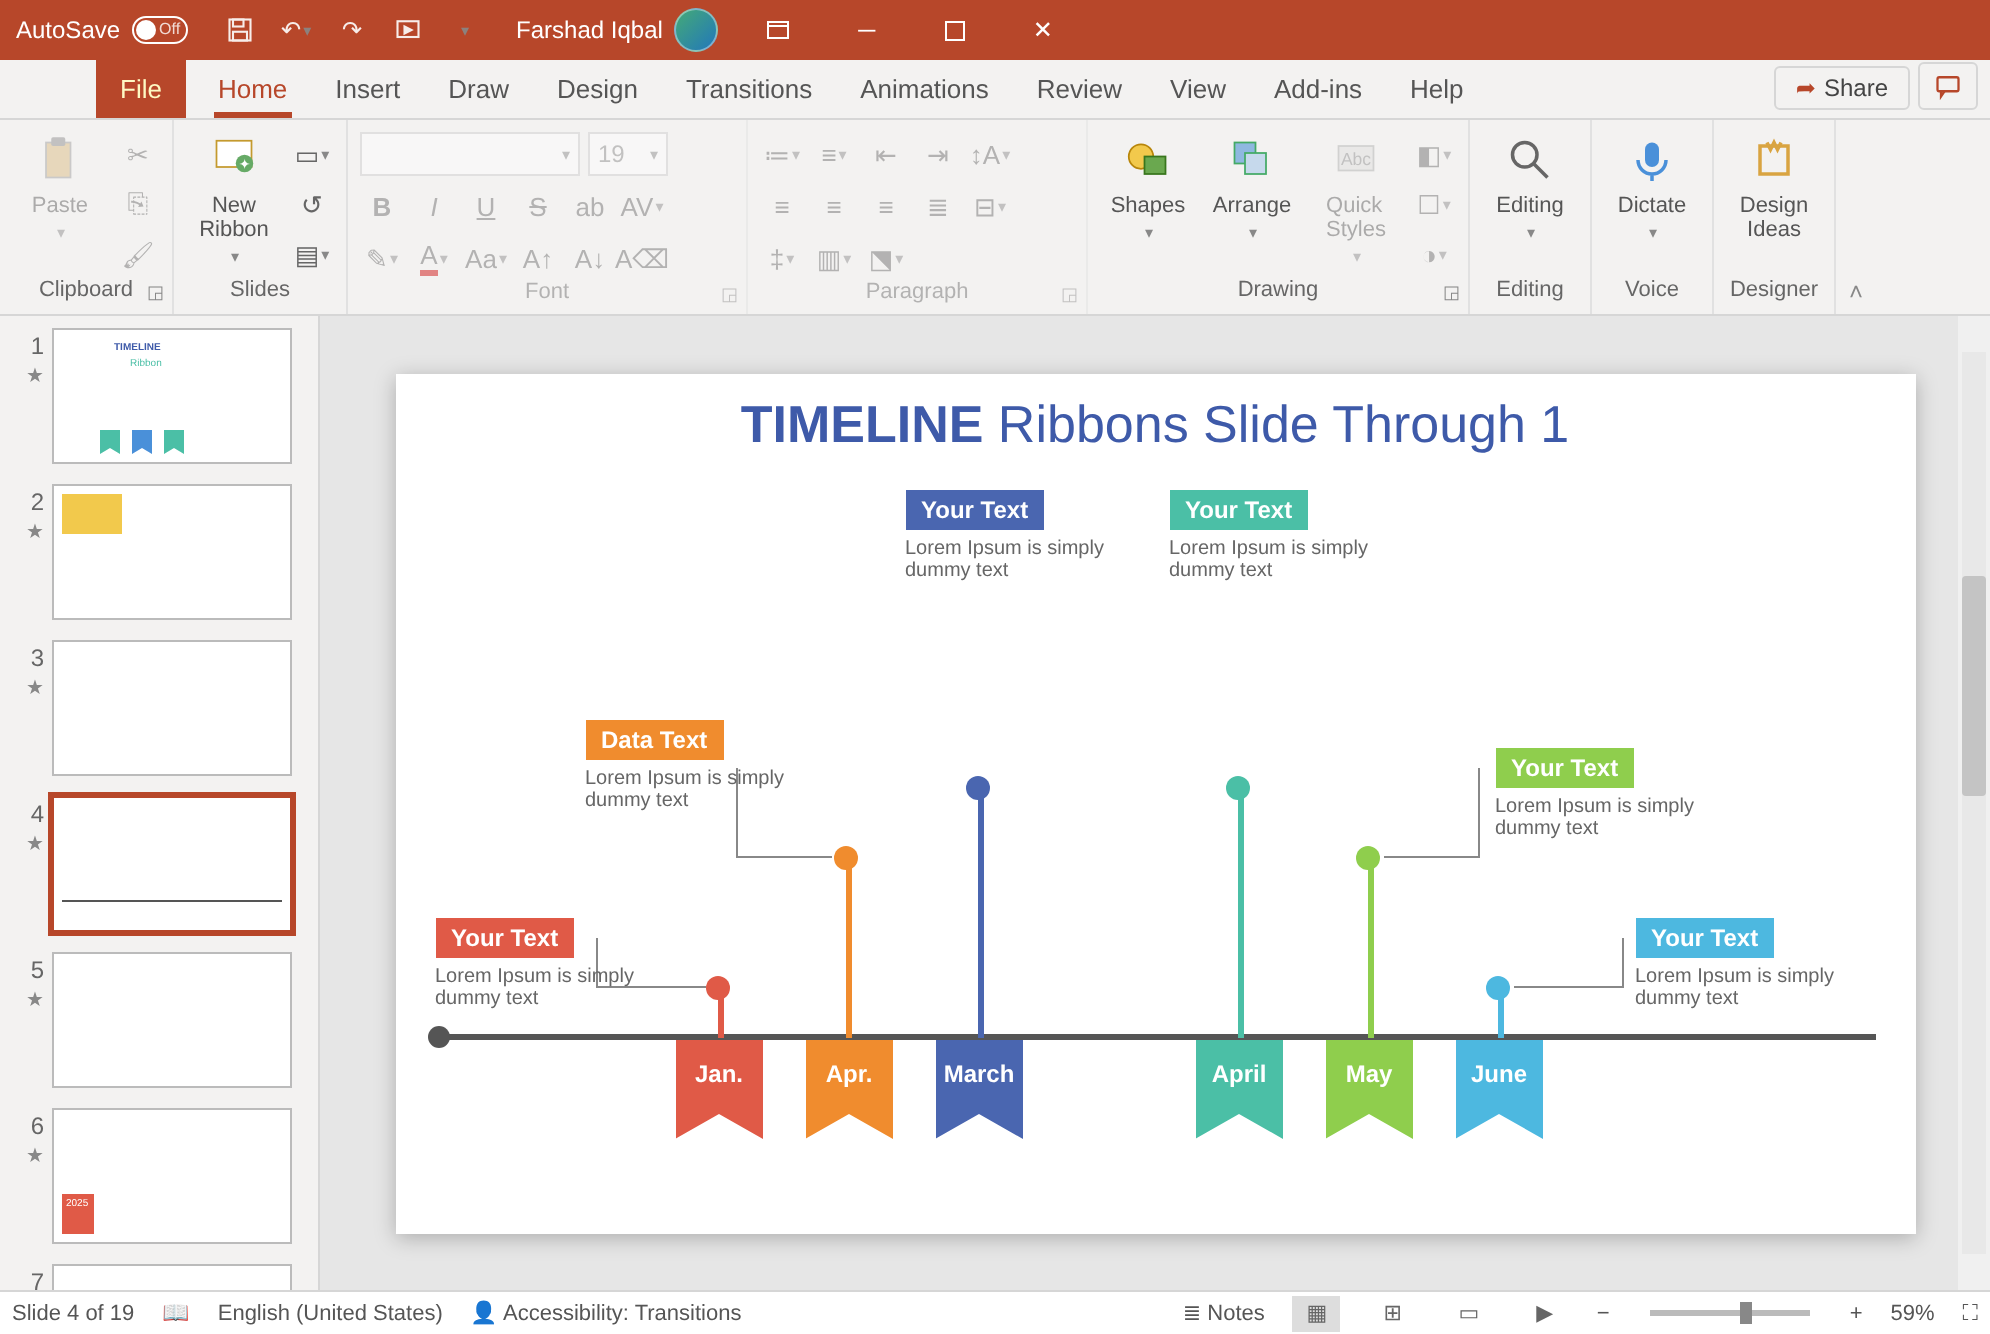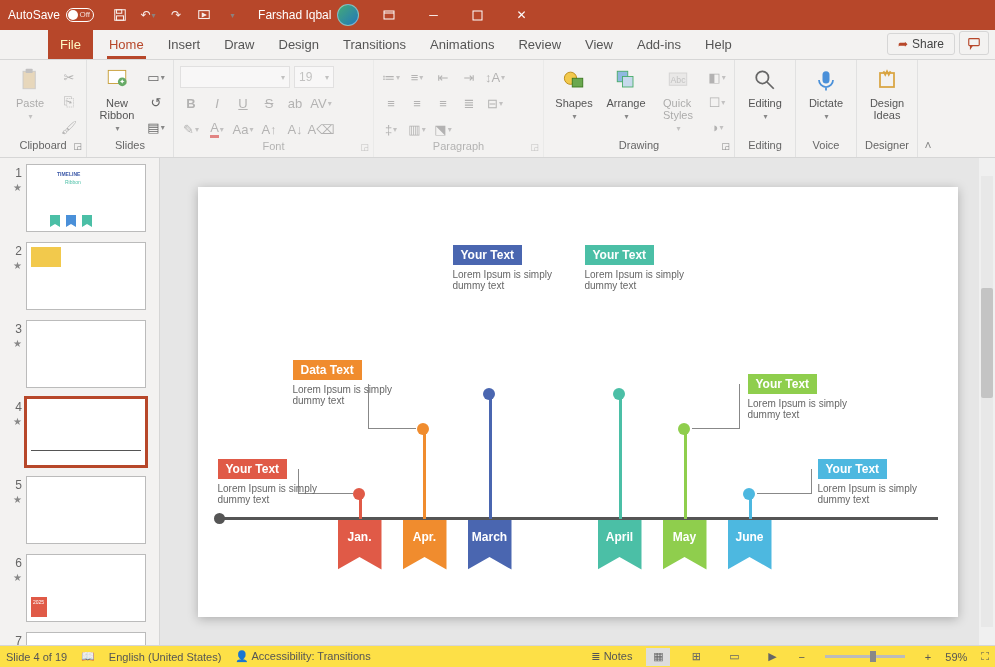--- a/index.html
+++ b/index.html
@@ -67,21 +67,21 @@
 .flag { position:absolute; top:333px; width:44px; height:50px; }
 .flag .body { width:100%; height:100%; clip-path:polygon(0 0,100% 0,100% 100%,50% 75%,0 100%); display:flex; align-items:flex-start; justify-content:center; padding-top:10px; color:#fff; font-size:12px; font-weight:600; }
 .stem { position:absolute; width:3px; bottom:98px; }
 .dot { position:absolute; width:12px; height:12px; border-radius:50%; transform:translate(-50%,-50%); }
 .callout { position:absolute; width:110px; font-size:10px; color:#666; }
 .callout .tag { display:inline-block; padding:3px 8px; color:#fff; font-weight:700; font-size:12px; margin-bottom:4px; }
 .connector { position:absolute; border-left:1px solid #888; border-bottom:1px solid #888; }
 .connector.r { border-left:none; border-right:1px solid #888; }
 
 
-.status { height:22px; background:#fde047; border-top:1px solid #d6d6d6; display:flex; align-items:center; font-size:11px; color:#555; padding:0 6px; gap:14px; }
+.status { height:22px; background:#ffffff; border-top:1px solid #d6d6d6; display:flex; align-items:center; font-size:11px; color:#555; padding:0 6px; gap:14px; }
 .status .spacer { flex:1; }
 .viewbtn { width:24px; height:18px; display:flex; align-items:center; justify-content:center; color:#666; }
 .viewbtn.active { background:#ddd; }
 .zoom-slider { width:80px; height:3px; background:#bbb; position:relative; margin:0 6px; }
 .zoom-slider .h { position:absolute; left:45px; top:-4px; width:6px; height:11px; background:#888; }
 
 
 .th-mini { position:absolute; font-size:5px; }
 </style>
 </head>
@@ -405,20 +405,21 @@
     <div class="thumb-item">
         <div class="thumb-num">
           <span>7</span>
         </div>
         <div class="thumb" style="height:30px"></div>
       </div>
   </div>
 
   <div class="canvas-wrap">
     <div class="slide">
+      <div class="slide-title"><b>TIMELINE</b><span> Ribbons Slide Through 1</span></div>
       <div class="tl-axis"></div>
 
       <div class="flag" style="left:140px">
           <div class="body" style="background:#e05a47">Jan.</div>
         </div>
       <div class="stem" style="left:225px;height:90px;background:#f08c2e"></div>
       <div class="flag" style="left:205px">
           <div class="body" style="background:#f08c2e">Apr.</div>
         </div>
       <div class="stem" style="left:291px;height:125px;background:#4a66b0"></div>

